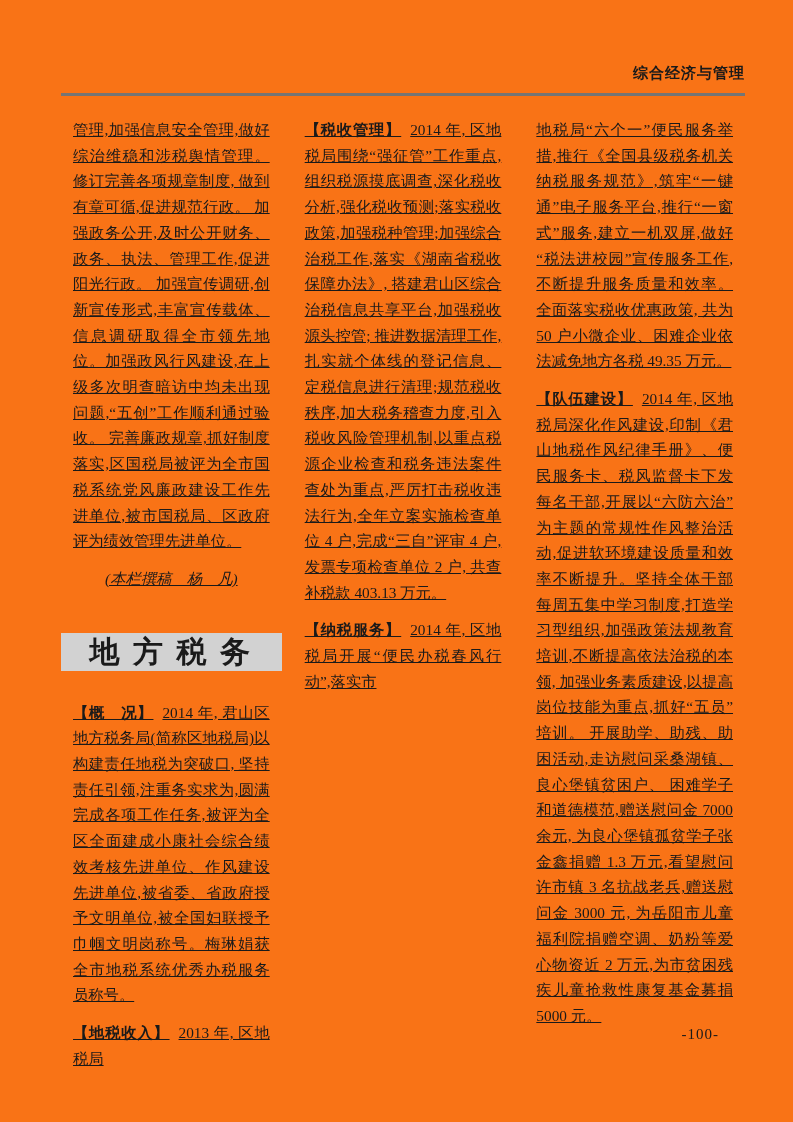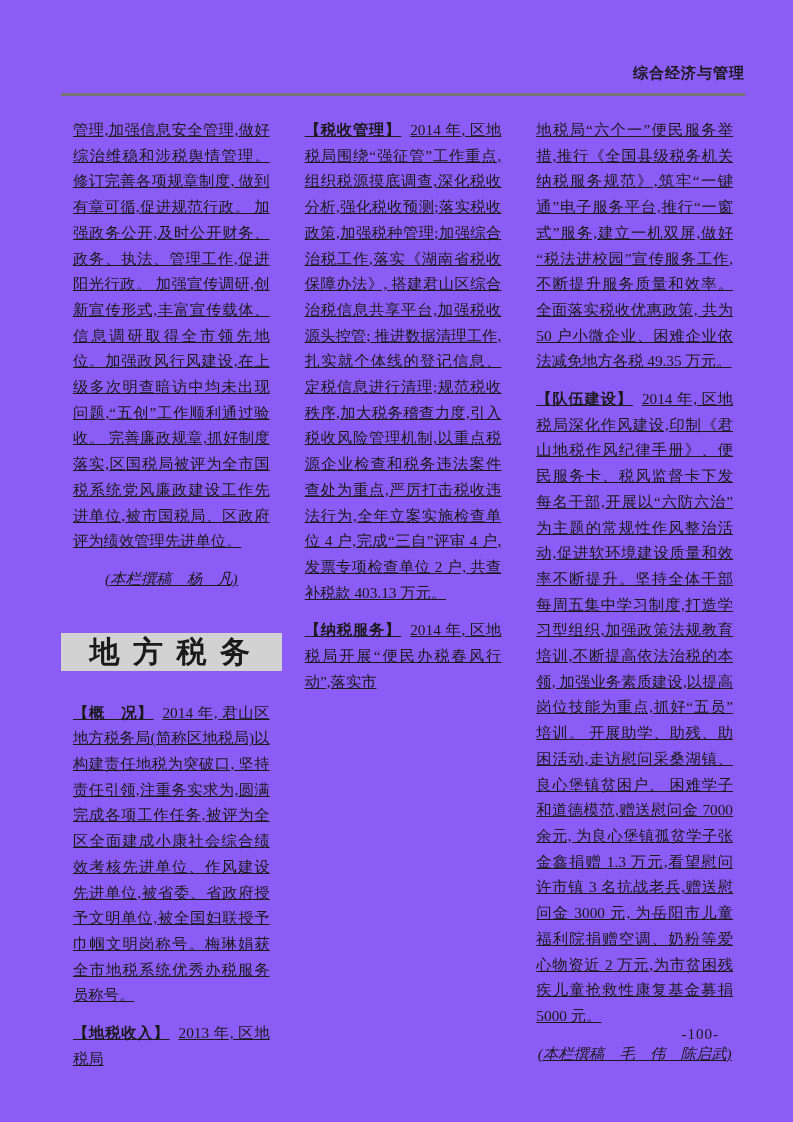--- a/index.html
+++ b/index.html
@@ -4,21 +4,21 @@
 <style>
   :root{
     --rule:#757575;
     --section-bg:#d2d2d2;
     --ink:#1a1a1a;
   }
   html,body{margin:0;padding:0;background:#ffffff;}
   .page{
     position:relative;
     width:793px;height:1122px;
-    background:#8b5cf6;
+    background:#f97316;
     overflow:hidden;
     font-family:"Liberation Serif","DejaVu Serif",serif;
     color:var(--ink);
   }
   .content{
     position:absolute;
     left:61px;top:0;
     width:684px;
   }
   .running-head{
@@ -98,20 +98,19 @@
       </div>
 
       <div class="col">
         <p class="gap-top"><span class="entry-label">【税收管理】</span><span>2014 年, 区地税局围绕“强征管”工作重点,组织税源摸底调查,深化税收分析,强化税收预测;落实税收政策,加强税种管理;加强综合治税工作,落实《湖南省税收保障办法》, 搭建君山区综合治税信息共享平台,加强税收源头控管; 推进数据清理工作,扎实就个体线的登记信息、定税信息进行清理;规范税收秩序,加大税务稽查力度,引入税收风险管理机制,以重点税源企业检查和税务违法案件查处为重点,严厉打击税收违法行为,全年立案实施检查单位 4 户,完成“三自”评审 4 户,发票专项检查单位 2 户, 共查补税款 403.13 万元。</span></p>
         <p class="gap-top"><span class="entry-label">【纳税服务】</span><span>2014 年, 区地税局开展“便民办税春风行动”,落实市</span></p>
       </div>
 
       <div class="col">
         <p>地税局“六个一”便民服务举措,推行《全国县级税务机关纳税服务规范》,筑牢“一键通”电子服务平台,推行“一窗式”服务,建立一机双屏,做好“税法进校园”宣传服务工作,不断提升服务质量和效率。 全面落实税收优惠政策, 共为 50 户小微企业、困难企业依法减免地方各税 49.35 万元。</p>
         <p class="gap-top"><span class="entry-label">【队伍建设】</span><span>2014 年, 区地税局深化作风建设,印制《君山地税作风纪律手册》、便民服务卡、税风监督卡下发每名干部,开展以“六防六治”为主题的常规性作风整治活动,促进软环境建设质量和效率不断提升。坚持全体干部每周五集中学习制度,打造学习型组织,加强政策法规教育培训,不断提高依法治税的本领, 加强业务素质建设,以提高岗位技能为重点,抓好“五员”培训。 开展助学、助残、助困活动,走访慰问采桑湖镇、良心堡镇贫困户、 困难学子和道德模范,赠送慰问金 7000 余元, 为良心堡镇孤贫学子张金鑫捐赠 1.3 万元,看望慰问许市镇 3 名抗战老兵,赠送慰问金 3000 元, 为岳阳市儿童福利院捐赠空调、奶粉等爱心物资近 2 万元,为市贫困残疾儿童抢救性康复基金募捐 5000 元。</span></p>
-        <p class="credit">(本栏撰稿　毛　伟　陈启武)</p>
       </div>
 
     </div>
   </div>
 
   <div class="page-number">-100-</div>
 </div>
 
 </body></html>

